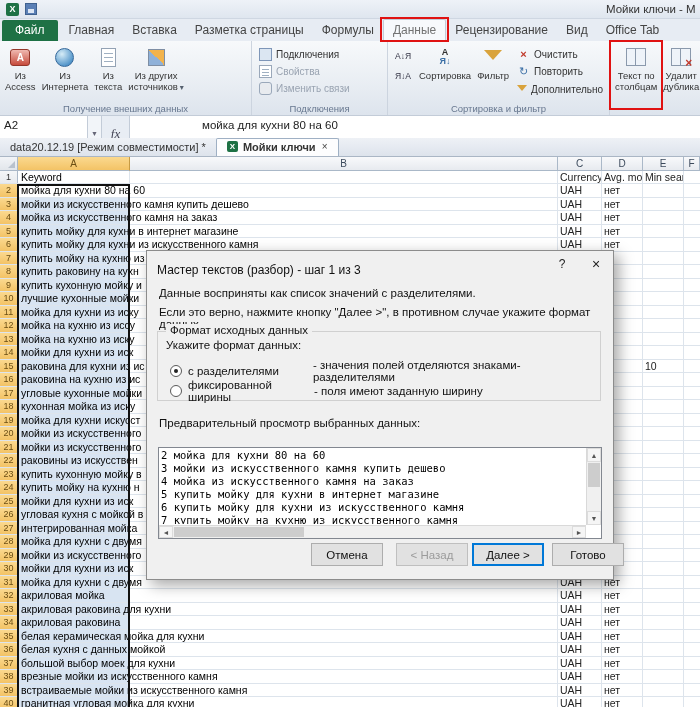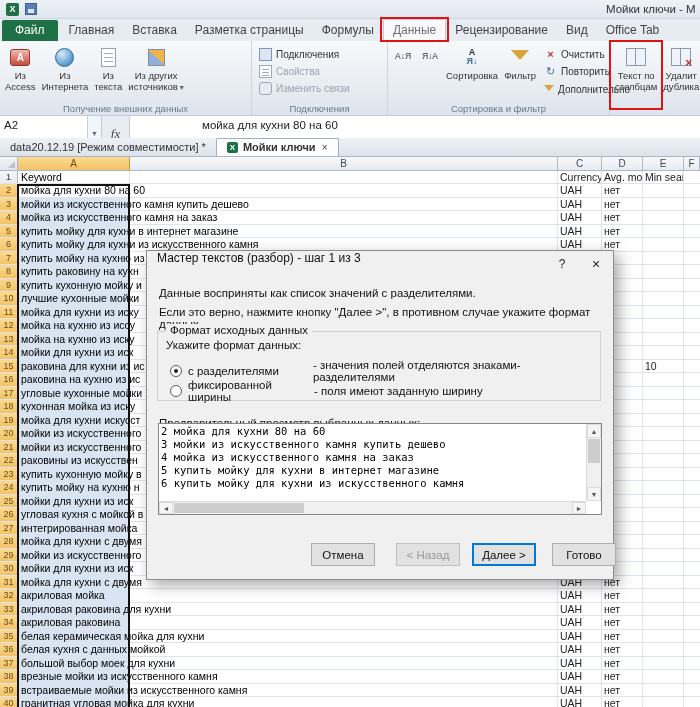--- a/index.html
+++ b/index.html
@@ -25,21 +25,21 @@
   .group{position:relative;height:100%;border-right:1px solid #ccd4df;padding:1px 2px 13px;flex:0 0 auto}
   .g0{width:252px}.g1{width:136px}.g2{width:222px}.g3{flex:1}
   .gitems{display:flex;height:100%;align-items:stretch}
   .glabel{position:absolute;bottom:1px;left:0;right:0;text-align:center;font-size:9.5px;color:#67778f;white-space:nowrap}
   .bigbtn{display:flex;flex-direction:column;align-items:center;padding:3px 3px 0;font-size:9.5px;color:#333;text-align:center;line-height:11px;border-radius:3px;position:relative}
   .bigbtn span{white-space:nowrap}
   .stack{display:flex;flex-direction:column;gap:2px;padding:5px 2px 0}
   .smallbtn{display:flex;align-items:center;gap:4px;font-size:10px;color:#333;padding:1px 3px;white-space:nowrap}
   .dis{color:#9aa4b2}
   .drop:after{content:"▾";font-size:8px;color:#55606e;margin-left:2px}
-  .sortstack{display:flex;flex-direction:row;gap:3px;padding:6px 1px 0}
+  .sortstack{display:flex;flex-direction:column;gap:3px;padding:6px 1px 0}
   .sbtn{width:24px;height:17px;font-size:8.5px;line-height:15px;text-align:center;color:#334;border:1px solid transparent}
   .redframe-btn{position:absolute;left:-3px;right:-3px;top:-2px;bottom:-8px;border:2px solid #e01212;pointer-events:none;z-index:30}
 
   
   .icon{width:24px;height:22px;margin:1px auto 2px;position:relative;display:flex;align-items:center;justify-content:center}
   .i-db{width:20px;height:17px;border-radius:3px;background:linear-gradient(#f0b9b1,#c64b3c);border:1px solid #94362a}
   .i-db:after{content:"A";position:absolute;inset:0;display:flex;align-items:center;justify-content:center;color:#fff;font-size:10px;font-weight:bold}
   .i-globe{width:19px;height:19px;border-radius:50%;background:radial-gradient(circle at 35% 30%,#d6ecf7,#4f93c9 75%);border:1px solid #36699b}
   .i-txt{width:15px;height:19px;background:#fff;border:1px solid #93a2b4;position:relative}
   .i-txt:after{content:"";position:absolute;left:2px;right:2px;top:4px;height:11px;background:repeating-linear-gradient(#9fb0c2 0 1px,transparent 1px 4px)}
@@ -64,21 +64,21 @@
 
   
   .formulabar{position:absolute;top:116px;left:0;right:0;height:36px;background:#e8edf4;border-bottom:1px solid #c3ccd8;display:flex;align-items:stretch}
   .namebox{width:88px;background:#fff;border-right:1px solid #c3ccd8;padding:3px 4px;font-size:11.5px}
   .namedrop{width:14px;display:flex;align-items:center;justify-content:center;color:#667;font-size:7px;border-right:1px solid #c3ccd8;background:#f2f5f9}
   .fx{width:28px;display:flex;align-items:center;justify-content:center;font-family:"Liberation Serif",serif;font-style:italic;font-size:13px;color:#445;border-right:1px solid #c3ccd8}
   .fval{flex:1;background:#fff;padding:3px 4px 0 72px;font-size:11.5px;white-space:nowrap}
 
   
   .doctabs{position:absolute;top:138px;left:0;right:0;height:19px;background:linear-gradient(#eef1f6,#dde3ec);border-bottom:1px solid #aab6c5;display:flex;align-items:flex-end}
-  .dtab{padding:2px 10px 3px;font-size:11px;color:#333;display:flex;align-items:center;gap:5px;white-space:nowrap}
+  .dtab{padding:2px 10px 3px;font-size:11px;color:#333;display:flex;align-items:flex-start;gap:5px;white-space:nowrap}
   .dtab.active{background:#fdfdfe;border:1px solid #9fb0c4;border-bottom:none;font-weight:bold;border-radius:2px 2px 0 0}
   .dicon{width:11px;height:11px;background:#1e7145;border-radius:2px;color:#fff;font-size:8px;font-weight:bold;display:flex;align-items:center;justify-content:center}
   .dclose{font-size:10px;color:#444;font-weight:normal;padding:0 1px}
 
   
   .sheet{position:absolute;top:157px;left:0;right:0;bottom:0;overflow:hidden;background:#fff}
   .hdr{display:flex;height:13.5px}
   .hcell{border-right:1px solid #aab8c8;border-bottom:1px solid #aab8c8;background:linear-gradient(#f8f9fb,#e7eaef);font-size:10px;color:#3c4a5c;display:flex;align-items:center;justify-content:center;overflow:hidden}
   .hA{background:linear-gradient(#fbd98f,#f3c366);border-right:1px solid #c79b43;color:#6b4e14}
   .corner{width:18px;flex:0 0 18px;background:linear-gradient(#f2f4f7,#e2e6eb);border-right:1px solid #aab8c8;border-bottom:1px solid #aab8c8;position:relative}
@@ -95,48 +95,48 @@
   .cd{width:41px;flex:0 0 41px;border-right:1px solid #dde4ec;padding-left:2px;overflow:hidden;line-height:12.5px;white-space:nowrap}
   .ce{width:41px;flex:0 0 41px;border-right:1px solid #dde4ec;padding-left:2px;overflow:hidden;line-height:12.5px;white-space:nowrap}
   .cf{flex:1}
   .kw{position:absolute;left:21px;top:0;line-height:13px;white-space:nowrap;color:#000;z-index:2}
   .selL,.selR{position:absolute;width:2px;top:27px;bottom:0;background:#111;z-index:4}
   .selL{left:17px}.selR{left:128px}
   .selT{position:absolute;left:17px;width:113px;top:27px;height:2px;background:#111;z-index:4}
 
   
   .dialog{position:absolute;left:146px;top:250px;width:468px;height:330px;background:#f0f0f0;border:1px solid #8c8c8c;box-shadow:5px 5px 14px rgba(0,0,0,.35);z-index:20;font-size:11.5px;color:#111}
-  .dtitle{height:26px;display:flex;align-items:flex-start;padding-left:10px;font-size:12px}
+  .dtitle{height:26px;display:flex;align-items:flex-end;padding-left:10px;font-size:12px}
   .dtbtns{margin-left:auto;display:flex;height:100%}
   .dhelp,.dclosebtn{width:34px;display:flex;align-items:center;justify-content:center;font-size:12px;color:#222}
   .dclosebtn{font-size:14px}
   .dintro1{position:absolute;left:12px;top:36px}
   .dintro2{position:absolute;left:12px;top:55px}
   .fsbox{position:absolute;left:10px;top:80px;right:12px;height:70px;border:1px solid #d0d0d0}
   .fslegend{position:absolute;left:8px;top:-8px;background:#f0f0f0;padding:0 4px}
   .fmtlabel{position:absolute;left:8px;top:7px}
   .radiorow{position:absolute;left:12px;display:flex;align-items:center}
   .r1{top:27px}.r2{top:47px}
   .radio{width:12px;height:12px;border:1px solid #5a5a5a;border-radius:50%;background:#fff;position:relative;flex:0 0 12px}
   .radio.on:after{content:"";position:absolute;left:3px;top:3px;right:3px;bottom:3px;background:#222;border-radius:50%}
   .rlabel{width:132px;padding-left:6px}
   .pvlabel{position:absolute;left:12px;top:166px}
-  .pvbox{position:absolute;left:11px;top:172px;right:11px;height:92px;background:#fff;border:1px solid #828790}
+  .pvbox{position:absolute;left:11px;top:196px;right:11px;height:92px;background:#fff;border:1px solid #828790}
   .pvlines{position:absolute;left:2px;top:1px;right:16px;bottom:14px;overflow:hidden}
   .pline{font-family:"DejaVu Sans Mono",monospace;font-size:10.5px;line-height:13px;white-space:pre;color:#000}
   .vsb{position:absolute;top:0;right:0;bottom:13px;width:15px;background:#f0f0f0;border-left:1px solid #d9d9d9}
   .sa{display:flex;align-items:center;justify-content:center;font-size:7px;color:#555;background:#f5f5f5;border:1px solid #dcdcdc}
   .vsb .sa{height:14px}
   .vsb .sadown{position:absolute;bottom:0;left:0;right:0}
   .vthumb{position:absolute;top:15px;left:1px;right:1px;height:24px;background:#cdcdcd}
   .hsb{position:absolute;left:0;right:15px;bottom:0;height:13px;background:#f0f0f0;border-top:1px solid #d9d9d9}
   .hsb .sa{width:14px;height:12px;position:absolute;top:0}
   .hsb .saleft{left:0}.hsb .saright{right:0}
   .hthumb{position:absolute;left:15px;top:1px;width:130px;height:10px;background:#cdcdcd}
-  .btn{position:absolute;top:292px;width:64px;height:23px;background:#e1e1e1;border:1px solid #adadad;font-size:11.5px;display:flex;align-items:center;justify-content:center;color:#111}
+  .btn{position:absolute;top:292px;width:72px;height:23px;background:#e1e1e1;border:1px solid #adadad;font-size:11.5px;display:flex;align-items:center;justify-content:center;color:#111}
   .btn.cancel{left:164px}
   .btn.back{left:249px;color:#9b9b9b;border-color:#bfbfbf}
   .btn.next{left:325px;border:2px solid #0078d7}
   .btn.finish{left:405px}
 </style>
 </head>
 <body>
 
 <div class="app">
 
@@ -733,20 +733,21 @@
     </div>
 
     <div class="pvlabel">Предварительный просмотр выбранных данных:</div>
     <div class="pvbox">
       <div class="pvlines">
           <div class="pline">2 мойка для кухни 80 на 60</div>
           <div class="pline">3 мойки из искусственного камня купить дешево</div>
           <div class="pline">4 мойка из искусственного камня на заказ</div>
           <div class="pline">5 купить мойку для кухни в интернет магазине</div>
           <div class="pline">6 купить мойку для кухни из искусственного камня</div>
+          <div class="pline">7 купить мойку на кухню из искусственного камня</div>
         </div>
       <div class="vsb">
         <div class="sa">▲</div>
         <div class="vthumb"></div>
         <div class="sa sadown">▼</div>
       </div>
       <div class="hsb">
         <div class="sa saleft">◄</div>
         <div class="hthumb"></div>
         <div class="sa saright">►</div>

